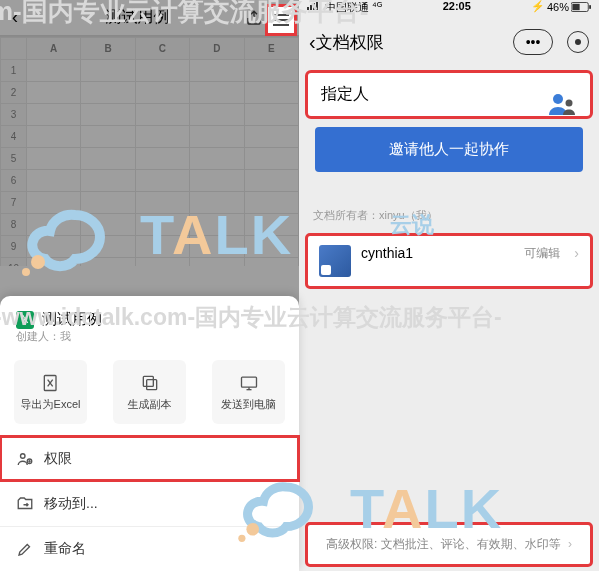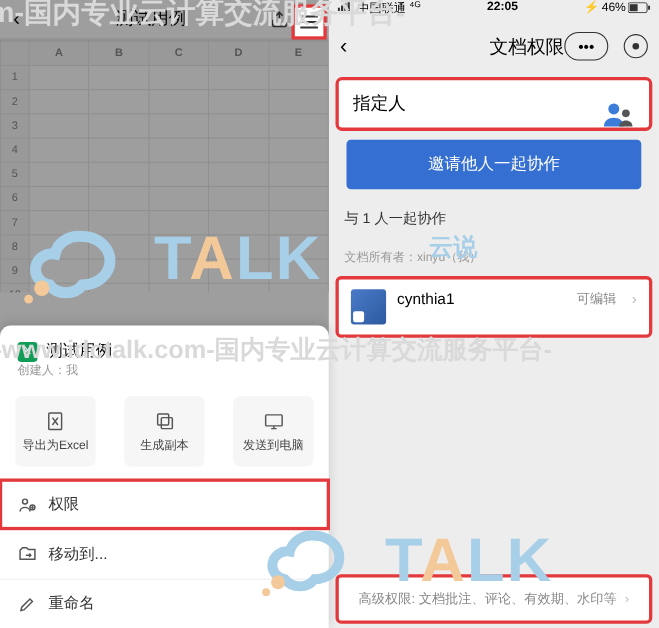--- a/index.html
+++ b/index.html
@@ -29,21 +29,21 @@
   .sp-card .ic{font-size:18px;color:#666}
   .sp-card .lb{font-size:11px;color:#444}
   .sp-row{display:flex;align-items:flex-end;gap:10px;padding:13px 16px;border-top:1px solid #eee;font-size:14px;color:#333}
   .sp-row.perm{outline:3px solid #e4393c;outline-offset:-2px}
   
   .statusbar{height:20px;display:flex;align-items:flex-start;padding:0 8px;font-size:11px;background:#ededed}
   .statusbar .mid{flex:1;text-align:center;font-weight:600}
   .statusbar .rt{display:flex;gap:2px;align-items:center}
   .navbar{height:44px;display:flex;align-items:center;padding:0 10px;background:#ededed}
   .navbar .nb{font-size:20px}
-  .navbar .nt{flex:1;text-align:right;font-size:17px;font-weight:500}
+  .navbar .nt{flex:1;text-align:left;font-size:17px;font-weight:500}
   .navbar .ops{display:flex;gap:14px;align-items:center}
   .pill{width:40px;height:26px;border:1px solid #333;border-radius:14px;display:flex;align-items:center;justify-content:center;font-size:14px}
   .circ{width:22px;height:22px;border:1.5px solid #333;border-radius:50%;display:flex;align-items:center;justify-content:center}
   .circ::after{content:"";width:6px;height:6px;background:#333;border-radius:50%}
   .card{background:#fff;margin:8px;border-radius:4px;padding:12px 14px;position:relative}
   .card.red{outline:3px solid #e4393c;outline-offset:-1px}
   .card .ct{font-size:16px;font-weight:500}
   .card .cs{font-size:12px;color:#999;margin-top:4px}
   .card .picon{position:absolute;right:14px;top:18px}
   .bigbtn{margin:10px 16px;background:#346fd1;color:#fff;text-align:center;padding:13px 0;border-radius:4px;font-size:15px}
@@ -312,21 +312,20 @@
             <path d="M16 25c0-3.5 2.7-5.5 6-5.5s6 2 6 5.5z" fill="#555"></path>
           </svg>
       </span>
     </div>
 
     <div class="bigbtn">
       <span>邀请他人一起协作</span>
     </div>
 
     <div class="sect">
-      <div class="sh">与 1 人一起协作</div>
       <div class="ss">文档所有者：xinyu（我）</div>
     </div>
 
     <div class="collab red">
       <div class="av"></div>
       <div class="nm">cynthia1</div>
       <div class="perm">可编辑</div>
       <div class="arr">›</div>
     </div>
 

